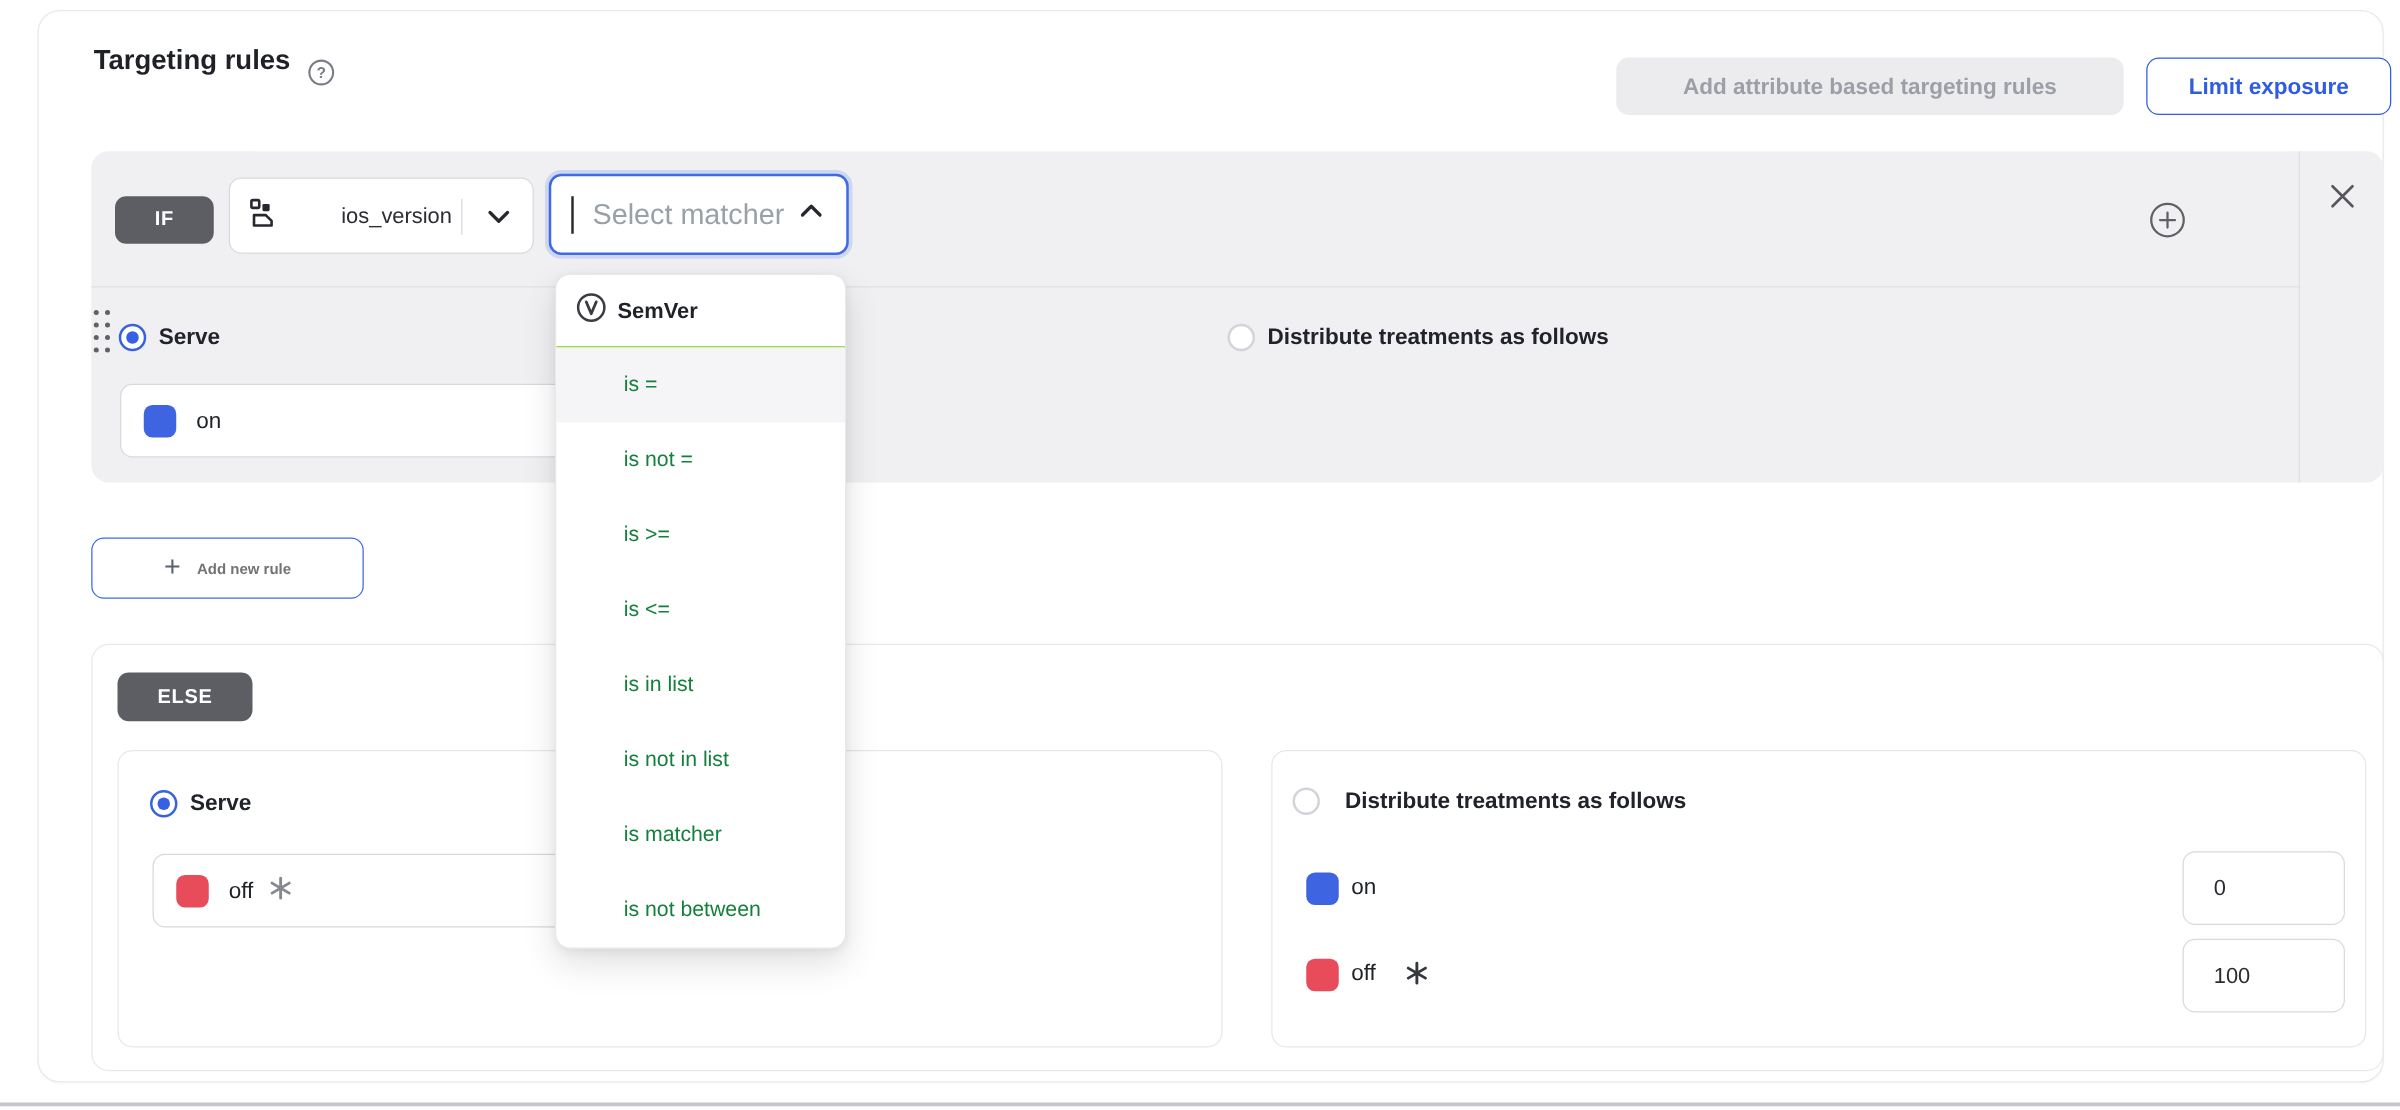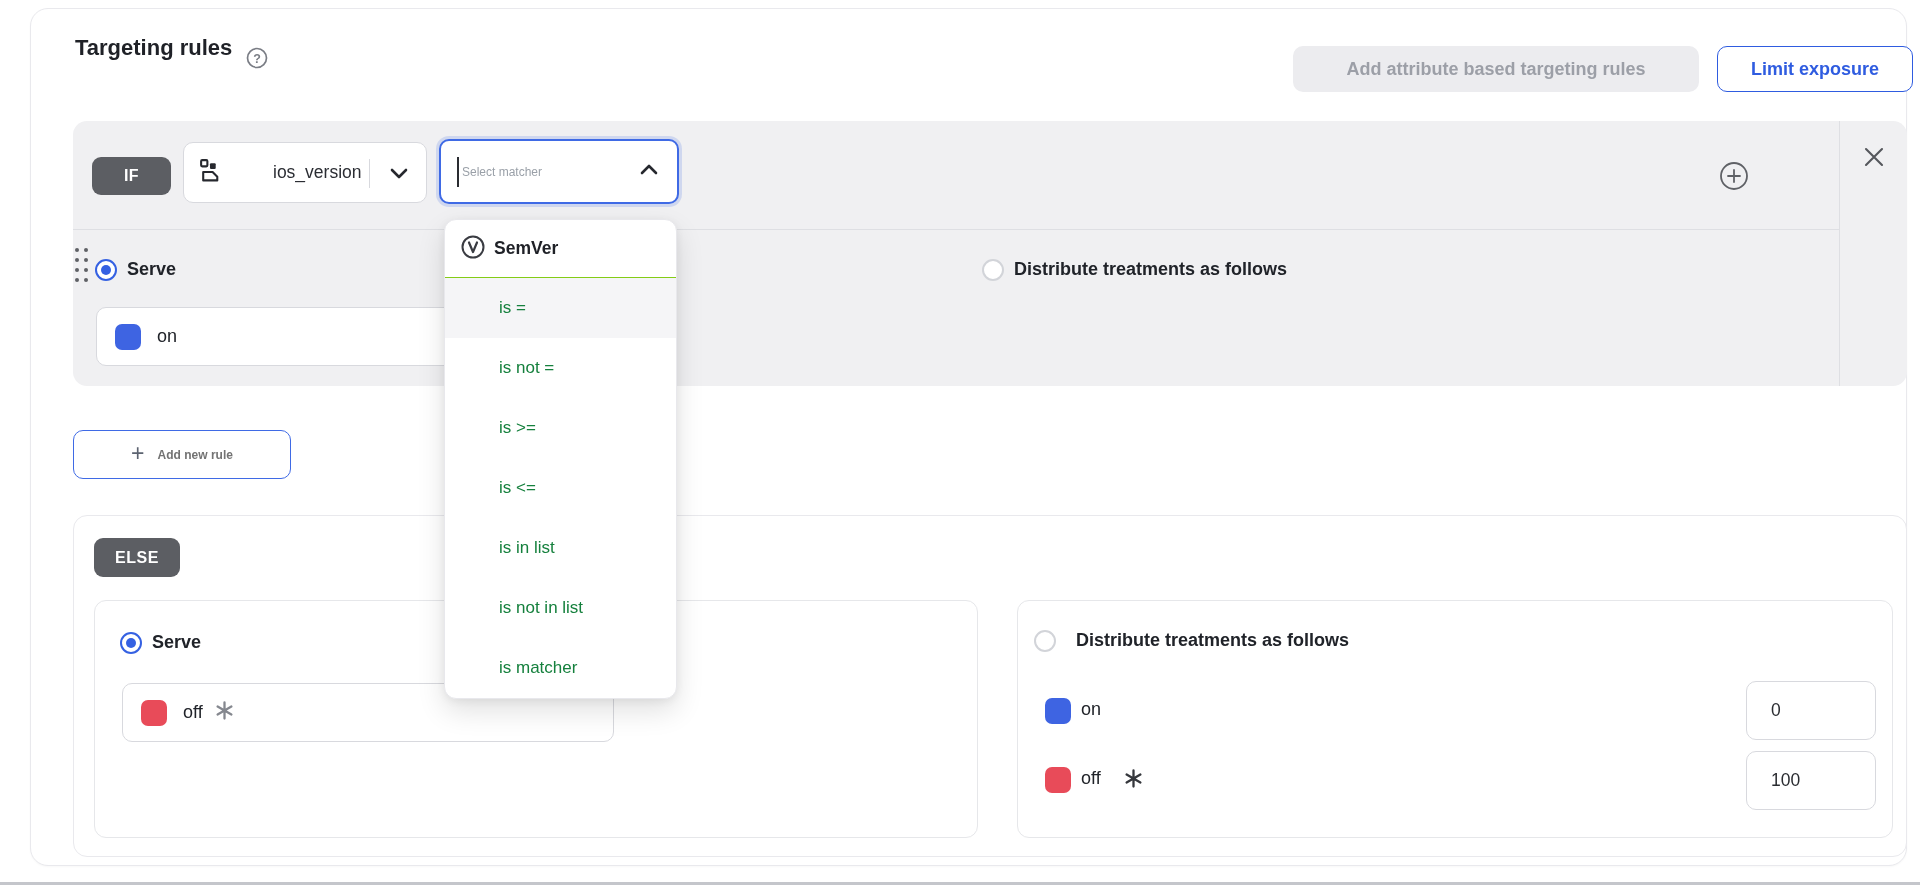--- a/index.html
+++ b/index.html
@@ -23,21 +23,21 @@
   .hdiv { position:absolute; left:0; top:108px; width:1766px; height:1px; background:#dedfe3; }
   .close-x { position:absolute; left:1789px; top:24px; width:24px; height:24px; cursor:pointer; }
   .kw-badge { position:absolute; display:flex; align-items:center; justify-content:center; background:#5c5e63; color:#fff; font-weight:700; font-size:16px; letter-spacing:0.5px; border-radius:9px; }
   .if-badge { left:19px; top:36px; width:79px; height:38px; }
   .attr-box { position:absolute; left:110px; top:21px; width:244px; height:61px; background:#fff; border:1px solid #d8d9de; border-radius:10px; display:flex; align-items:center; padding:0 14px; cursor:pointer;gap:40px; }
   .attr-box .label { font-size:17.5px; color:#2b2d33; margin-left:10px; }
   .attr-box .seg-div { position:absolute; right:56px; top:16px; height:29px; width:1px; background:#d8d9de; }
   .attr-box .chev { position:absolute; right:14px; top:19px; }
   .matcher-box { position:absolute; left:366px; top:18px; width:240px; height:65px; background:#fff; border:2px solid #3f6ae5; border-radius:10px; box-shadow:0 0 0 3px rgba(63,106,229,0.18); display:flex; align-items:center; padding:0 16px; cursor:text; }
   .caret { width:2px; height:30px; background:#2a2c31; margin-right:3px; }
-  .placeholder { font-size:12px; color:#9aa0a8; flex:1; }
+  .placeholder { font-size:23px; color:#9aa0a8; flex:1;margin-left:12px; }
   .plus-circle { position:absolute; left:1646px; top:40px; width:30px; height:30px; cursor:pointer; }
 
   .drag-handle { position:absolute; left:2px; top:127px; display:grid; grid-template-columns:4px 4px; grid-auto-rows:4px; column-gap:5px; row-gap:6px; cursor:grab; }
   .drag-handle i { width:4px; height:4px; border-radius:50%; background:#5f6166; }
 
   .radio { width:22px; height:22px; border-radius:50%; background:#fff; position:absolute; cursor:pointer; }
   .radio.sel { border:2px solid #3561e2; }
   .radio.sel::after { content:""; position:absolute; left:4px; top:4px; width:10px; height:10px; border-radius:50%; background:#3561e2; }
   .radio.unsel { border:2px solid #d2d4d9; }
   .opt-label { position:absolute; font-size:18px; font-weight:700; color:#202329; }
@@ -54,21 +54,21 @@
   .menu-item { height:60px; display:flex; align-items:center; padding-left:54px; font-size:17px; color:#15803d; cursor:pointer; }
   .menu-item.hl { background:#f5f5f7; }
 
   
   .add-rule { position:absolute; left:42px; top:421px; width:218px; height:49px; background:#fff; border:1.5px solid #3f6ae5; border-radius:10px; display:flex; align-items:center; justify-content:center; gap:13px; cursor:pointer; }
   .add-rule .plus { font-size:23px; color:#5c6370; font-weight:400; margin-top:-2px; }
   .add-rule .txt { font-size:12px; font-weight:700; color:#737373; }
 
   
   .else-card { position:absolute; left:42px; top:506px; width:1834px; height:342px; background:#fff; border:1px solid #e9e9ed; border-radius:14px; }
-  .else-badge { left:20px; top:22px; width:86px; height:39px; }
+  .else-badge { left:20px; top:22px; width:108px; height:39px; }
   .sub-card { position:absolute; top:84px; height:238px; background:#fff; border:1px solid #e6e7ea; border-radius:12px; }
   .serve-sub { left:20px; width:884px; }
   .dist-sub { left:943px; width:876px; }
   .row-label { position:absolute; font-size:18px; color:#202329; }
   .pct-input { position:absolute; width:130px; height:59px; background:#fff; border:1px solid #d8d9de; border-radius:10px; font-family:"Liberation Sans", sans-serif; font-size:17.5px; color:#2a2c31; padding-left:24px; outline:none; }
 </style>
 </head>
 <body>
 
 <div class="panel">
@@ -163,20 +163,21 @@
       </span>
       <span class="gname">SemVer</span>
     </div>
     <div class="menu-item hl">is =</div>
     <div class="menu-item">is not =</div>
     <div class="menu-item">is &gt;=</div>
     <div class="menu-item">is &lt;=</div>
     <div class="menu-item">is in list</div>
     <div class="menu-item">is not in list</div>
     <div class="menu-item">is matcher</div>
+    <div class="menu-item">is not between</div>
   </div>
 
   <div class="add-rule">
     <span class="plus">+</span>
     <span class="txt">Add new rule</span>
   </div>
 
   <div class="else-card">
     <div class="kw-badge else-badge abs">ELSE</div>
 

